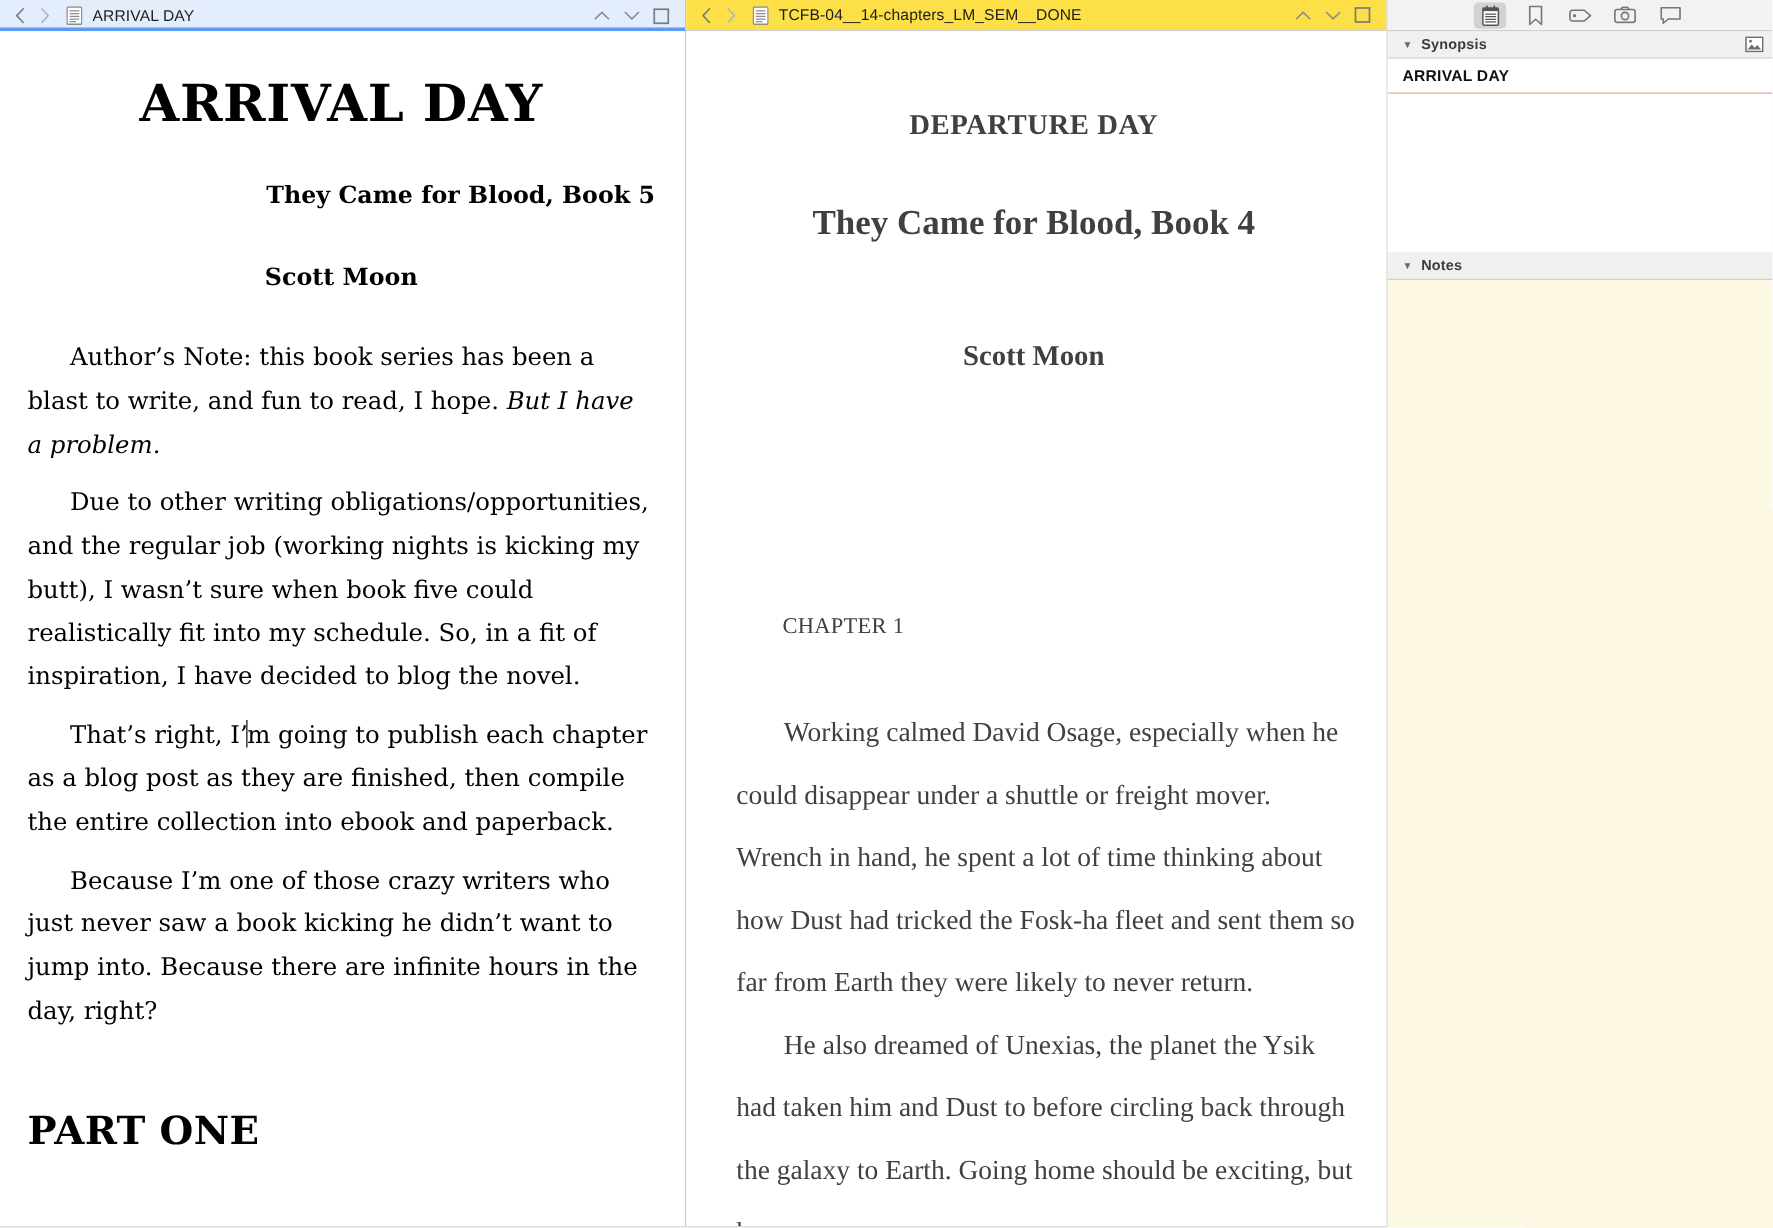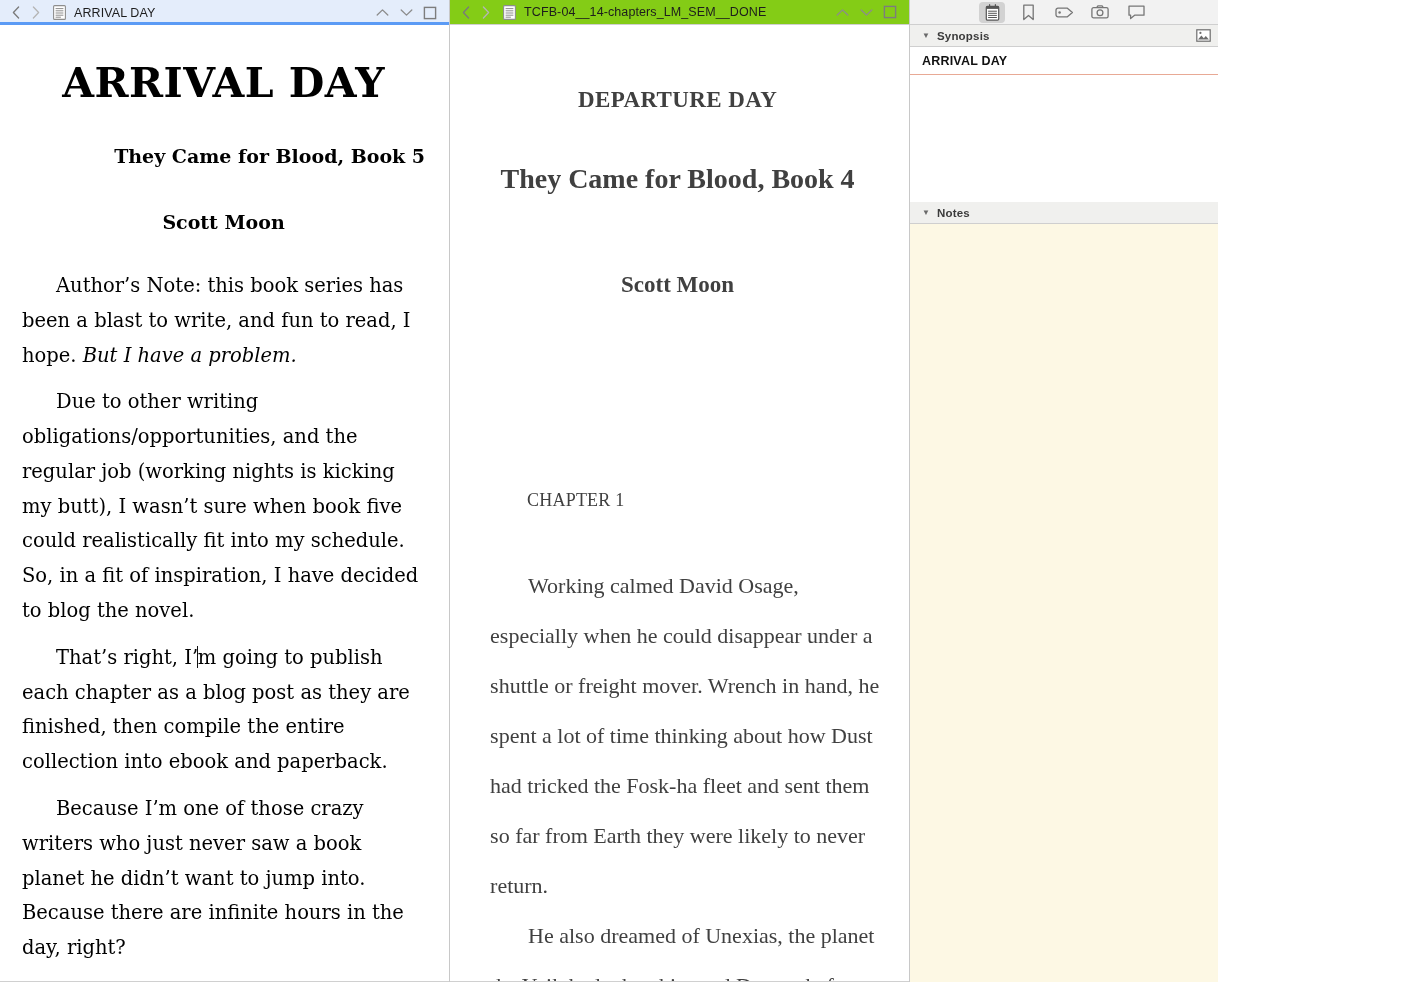--- a/index.html
+++ b/index.html
@@ -5,21 +5,21 @@
   * { box-sizing: border-box; margin: 0; padding: 0; }
   html, body {
     width: 1418px; height: 982px;
     overflow: hidden;
     background: #ffffff;
     font-family: "Liberation Sans", sans-serif;
     -webkit-font-smoothing: antialiased;
   }
 
   #app {
-    width: 1218px; height: 982px;
+    width: 1418px; height: 982px;
     display: flex;
     position: relative;
   }
 
   
   .pane {
     height: 982px;
     display: flex;
     flex-direction: column;
     background: #ffffff;
@@ -35,21 +35,21 @@
     flex: 0 0 1px;
   }
 
   
   .pane-header {
     height: 25px;
     flex: 0 0 25px;
     display: flex;
     align-items: center;
     padding: 0 8px 0 6px;
-    background: #84cc16;
+    background: #fde047;
     border-bottom: 1px solid #cfcfcf;
     position: relative;
     font-size: 12px;
     color: #2b2b2b;
   }
   .pane-header.active {
     background: #e4edfb;
     border-bottom: none;
   }
   .pane-header.active::after {
@@ -333,21 +333,21 @@
 
       <p class="para">
         <span>Due to other writing obligations/opportunities, and the regular job (working nights is kicking my butt), I wasn’t sure when book five could realistically fit into my schedule. So, in a fit of inspiration, I have decided to blog the novel.</span>
       </p>
 
       <p class="para">
         <span>That’s right, I’</span><span class="caret"></span><span>m going to publish each chapter as a blog post as they are finished, then compile the entire collection into ebook and paperback.</span>
       </p>
 
       <p class="para">
-        <span>Because I’m one of those crazy writers who just never saw a book planet he didn’t want to jump into. Because there are infinite hours in the day, right?</span>
+        <span>Because I’m one of those crazy writers who just never saw a book kicking he didn’t want to jump into. Because there are infinite hours in the day, right?</span>
       </p>
 
       <div class="t-part">PART ONE</div>
     </div>
   </div>
 
   <div class="pane-divider"></div>
 
   <div class="pane pane-right">
 

